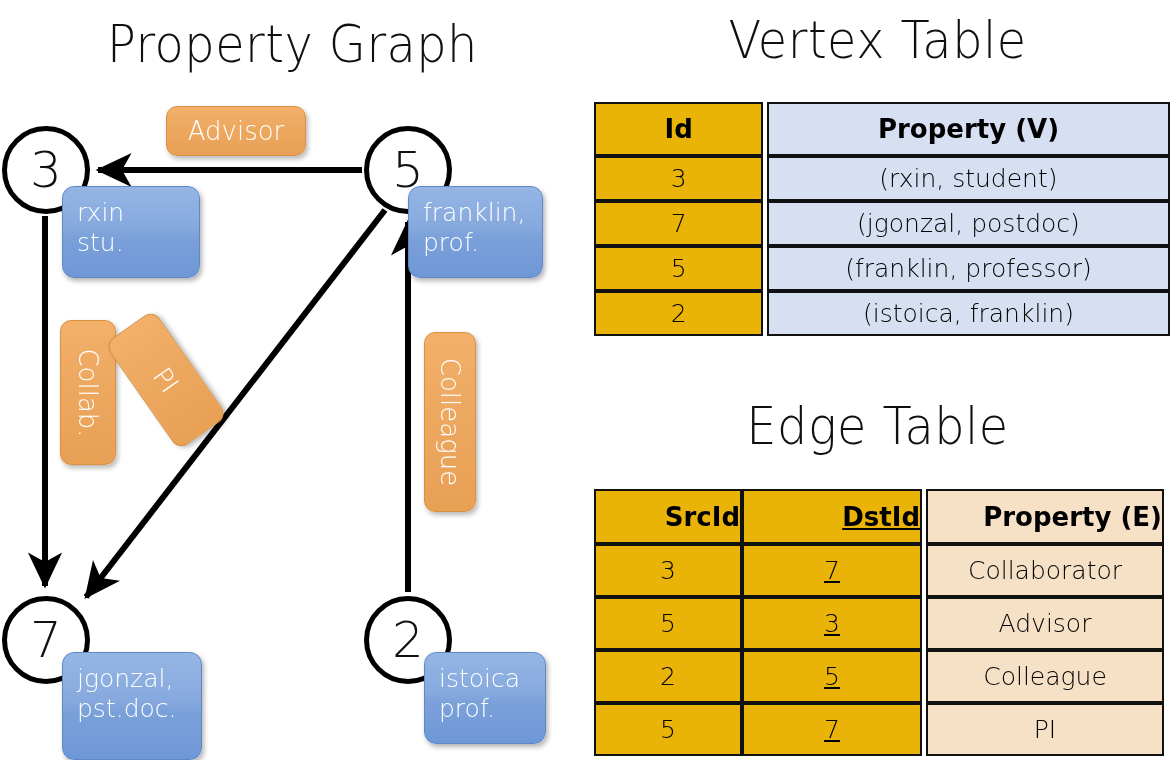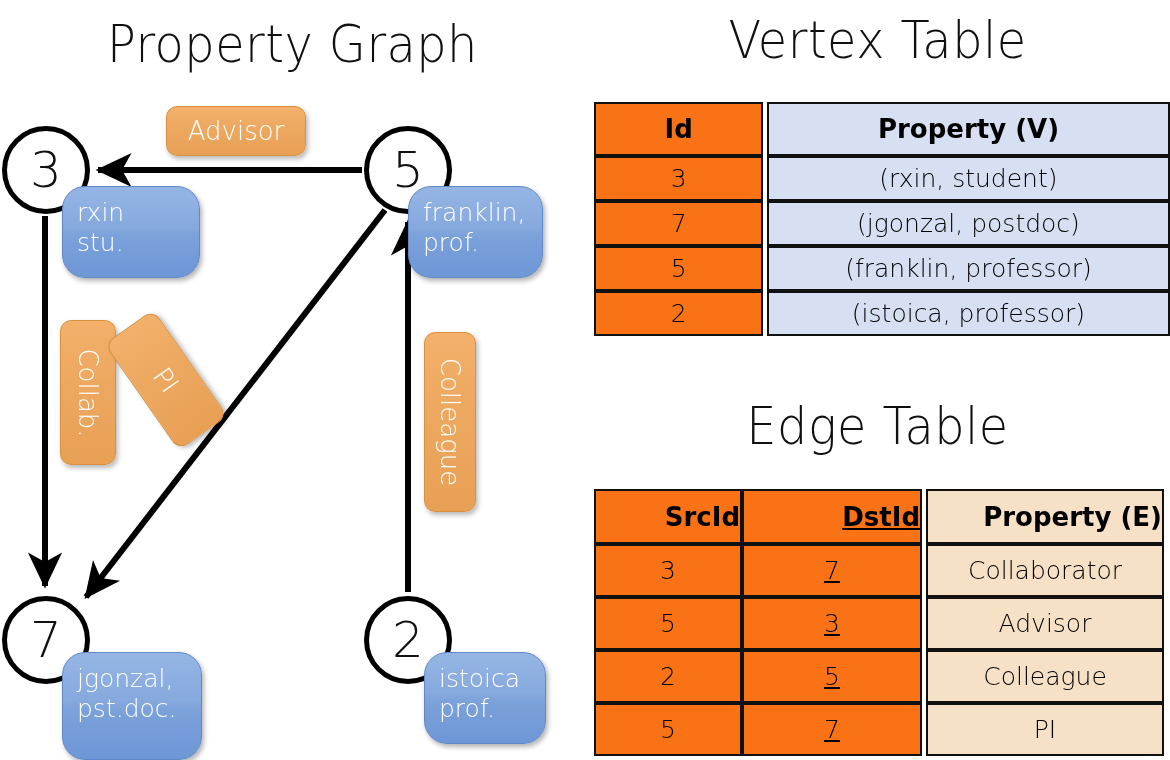--- a/index.html
+++ b/index.html
@@ -58,21 +58,21 @@
     line-height: 1;
   }
   #node-3 { left: 2px;   top: 126px; }
   #node-5 { left: 364px; top: 126px; }
   #node-7 { left: 2px;   top: 596px; }
   #node-2 { left: 364px; top: 596px; }
 
   
   .prop-box {
     position: absolute;
-    border-radius: 23px;
+    border-radius: 12px;
     background: linear-gradient(to bottom, #95b5e4 0%, #86a9de 45%, #7ba1da 55%, #6e97d6 100%);
     border: 1px solid #5f88c9;
     box-shadow: 2px 3px 5px rgba(0,0,0,0.30);
     color: #ffffff;
     font-family: "DejaVu Sans", sans-serif;
     font-weight: 300;
     font-size: 25px;
     line-height: 1.18;
     padding: 11px 0 0 14px;
     box-sizing: border-box;
@@ -125,21 +125,21 @@
     font-family: "DejaVu Sans", sans-serif;
     font-weight: 300;
   }
   .data-table td, .data-table th {
     border: 2px solid #111;
     text-align: center;
     font-weight: 300;
     font-size: 25px;
     padding: 0;
     height: 45px;
-    background: #f97316;
+    background: #eab308;
     box-sizing: border-box;
   }
   .data-table th {
     font-weight: bold;
     font-size: 26px;
     height: 54px;
   }
   .spacer-col { border: none !important; background: transparent !important; width: 4px; }
 
   #vertex-table { left: 594px; top: 102px; }
@@ -236,21 +236,21 @@
       <td class="col-prop prop-cell">(jgonzal, postdoc)</td>
     </tr>
     <tr>
       <td class="col-id">5</td>
       <td class="spacer-col"></td>
       <td class="col-prop prop-cell">(franklin, professor)</td>
     </tr>
     <tr>
       <td class="col-id">2</td>
       <td class="spacer-col"></td>
-      <td class="col-prop prop-cell">(istoica, professor)</td>
+      <td class="col-prop prop-cell">(istoica, franklin)</td>
     </tr>
   </tbody>
 </table>
 
 <table class="data-table" id="edge-table">
   <thead>
     <tr>
       <th class="col-src">SrcId</th>
       <th class="col-dst">DstId</th>
       <td class="spacer-col"></td>

